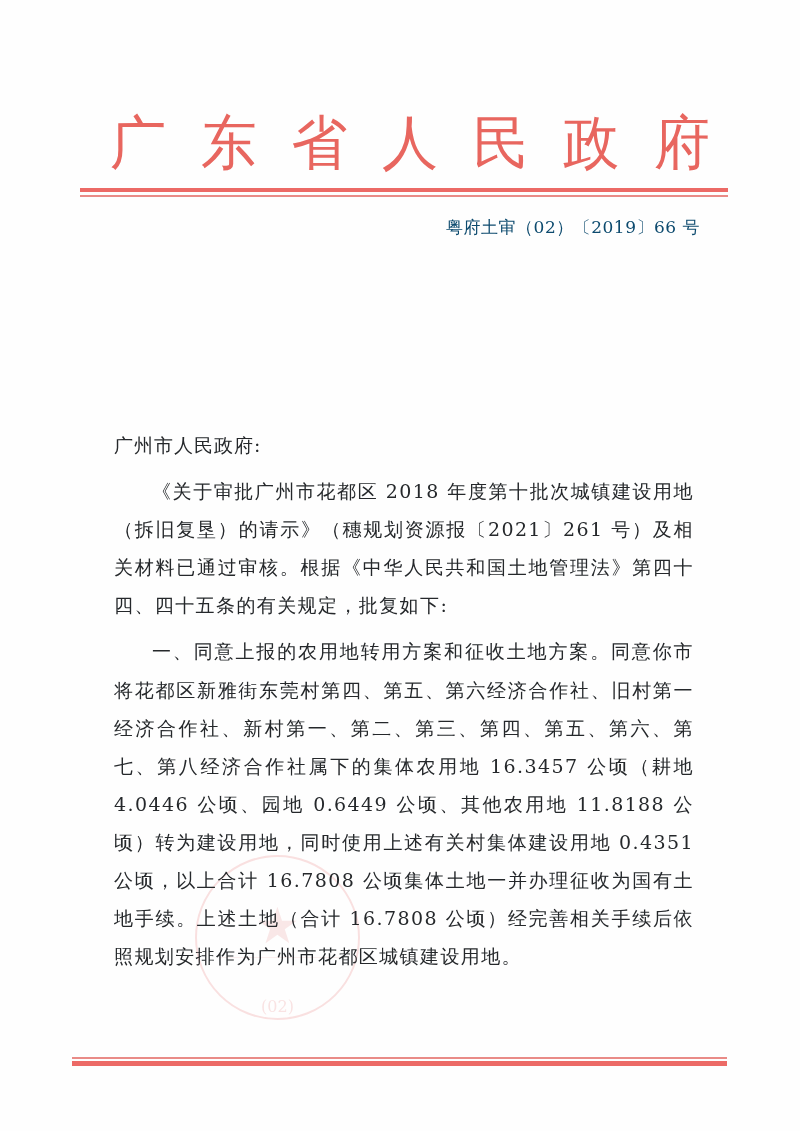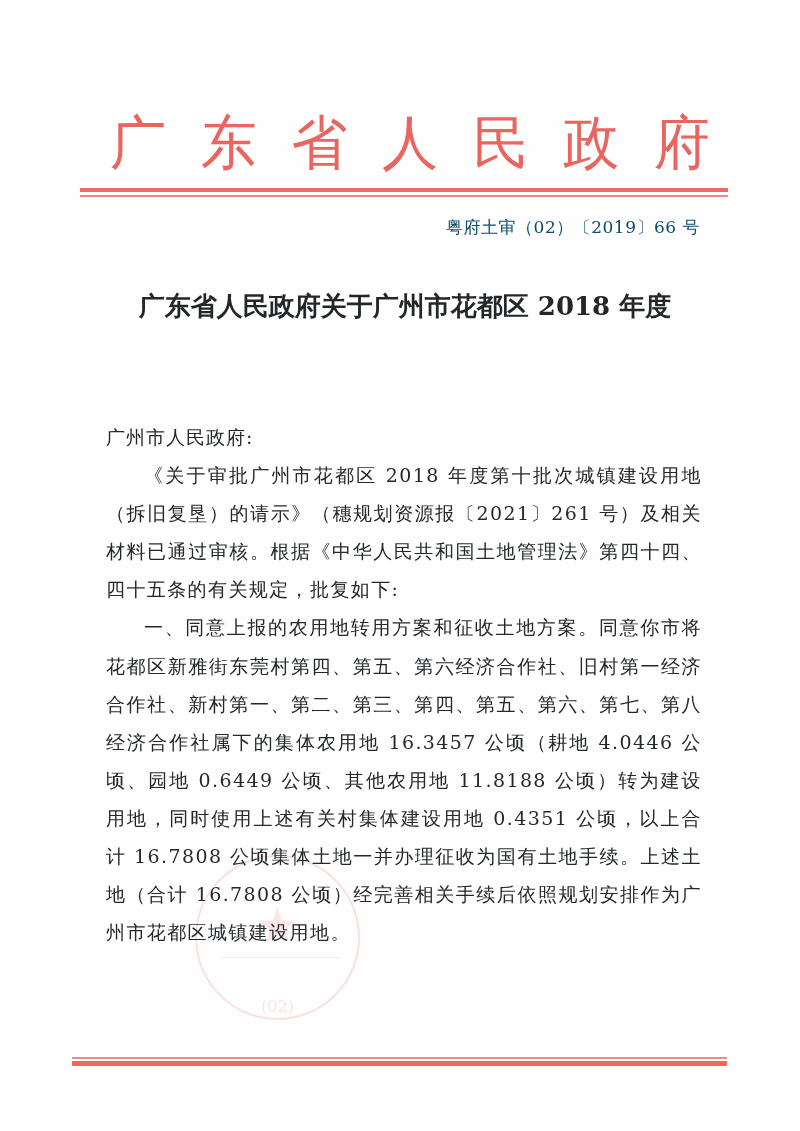--- a/index.html
+++ b/index.html
@@ -90,21 +90,21 @@
       left: 106px;
       top: 418px;
       width: 596px;
       font-size: 19px;
       line-height: 38.1px;
       color: #25282b;
       text-align: justify;
       text-justify: inter-character;
     }
     .body-text p {
-      margin: 0;
+      margin: 8px;
     }
     .salutation {
       margin: 0;
       letter-spacing: 1px;
     }
     .para {
       text-indent: 2em;
       letter-spacing: 1.4px;
     }
 
@@ -160,21 +160,20 @@
     <span>政</span>
     <span>府</span>
   </div>
 
   <div class="rule-thick hdr-thick"></div>
   <div class="rule-thin hdr-thin"></div>
 
   <div class="doc-number">粤府土审（02）〔2019〕66 号</div>
 
   <div class="doc-title">
-    <div class="line">广东省人民政府关于广州市花都区 2018 年度</div>
   </div>
 
   <div class="seal">
     <div class="star">★</div>
     <div class="seal-inner"></div>
     <div class="seal-code">(02)</div>
   </div>
 
   <div class="body-text">
     <p class="salutation">广州市人民政府:</p>

